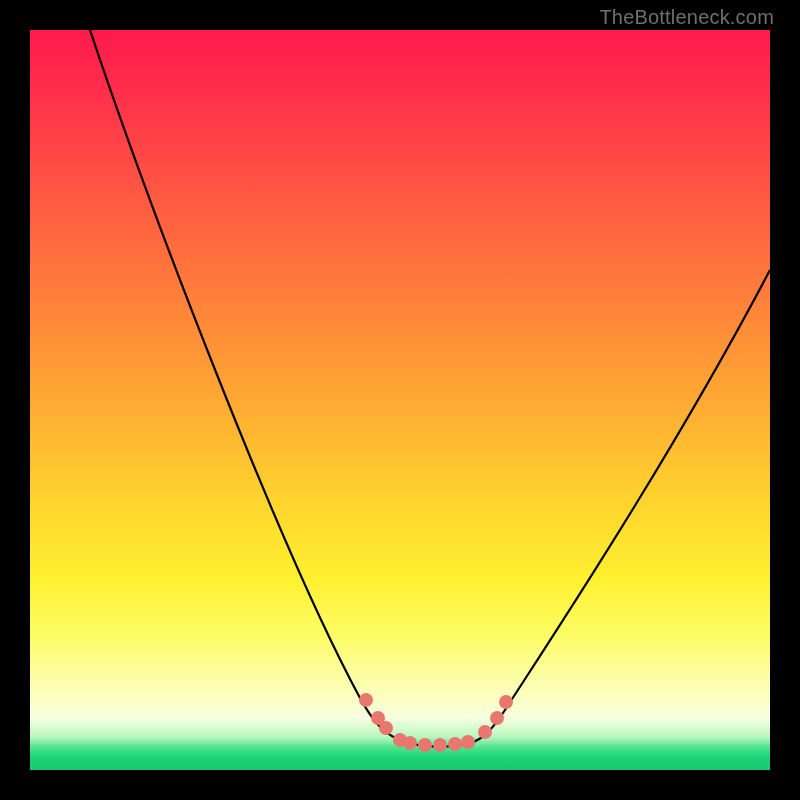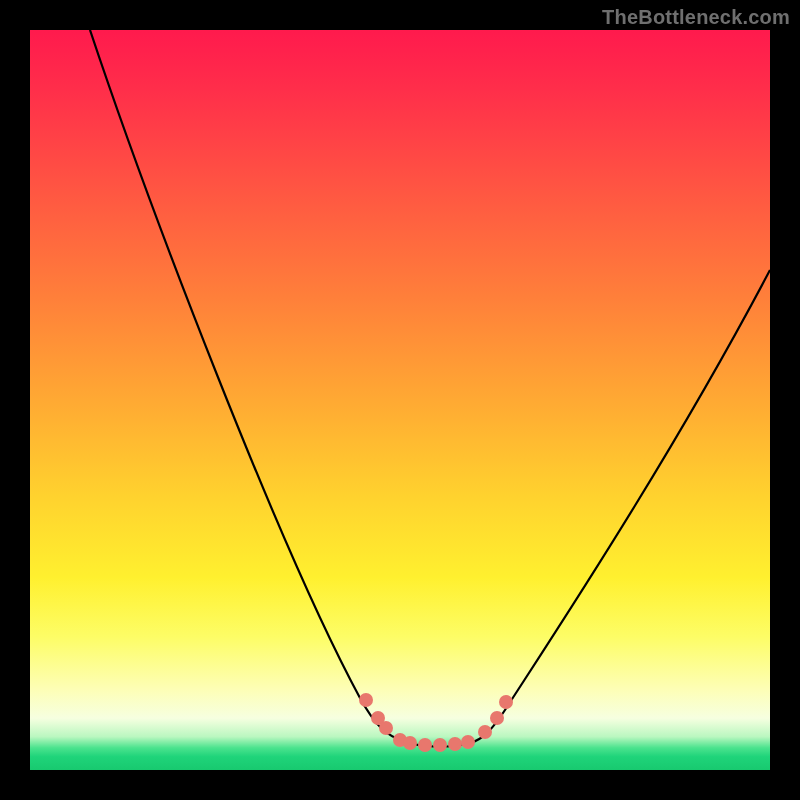--- a/index.html
+++ b/index.html
@@ -37,24 +37,24 @@
       #f6ffe0 93%,
       #baf7c0 95.5%,
       #4be38e 97%,
       #1fd47a 98.2%,
       #18c96f 100%
     );
   }
   .watermark {
     position: absolute;
     top: 6px;
-    right: 10px;
+    right: 26px;
     color: #6f6f6f;
     font-size: 20px;
-    font-weight: 700;
+    font-weight: 400;
     letter-spacing: 0.2px;
     user-select: none;
   }
   svg.curve {
     position: absolute;
     inset: 0;
   }
 </style>
 </head>
 <body>

